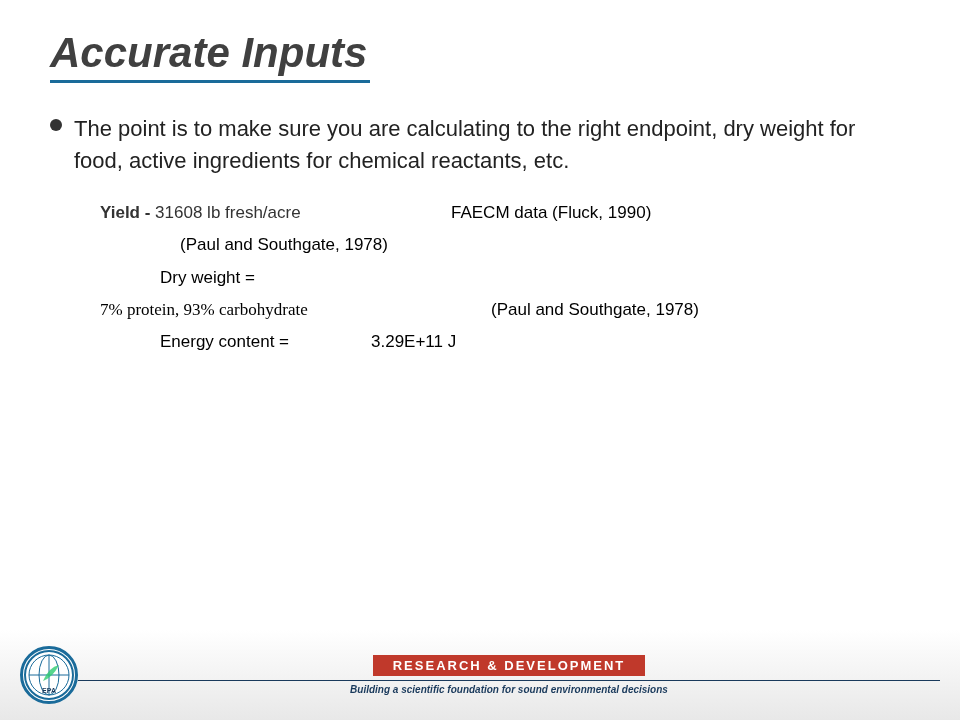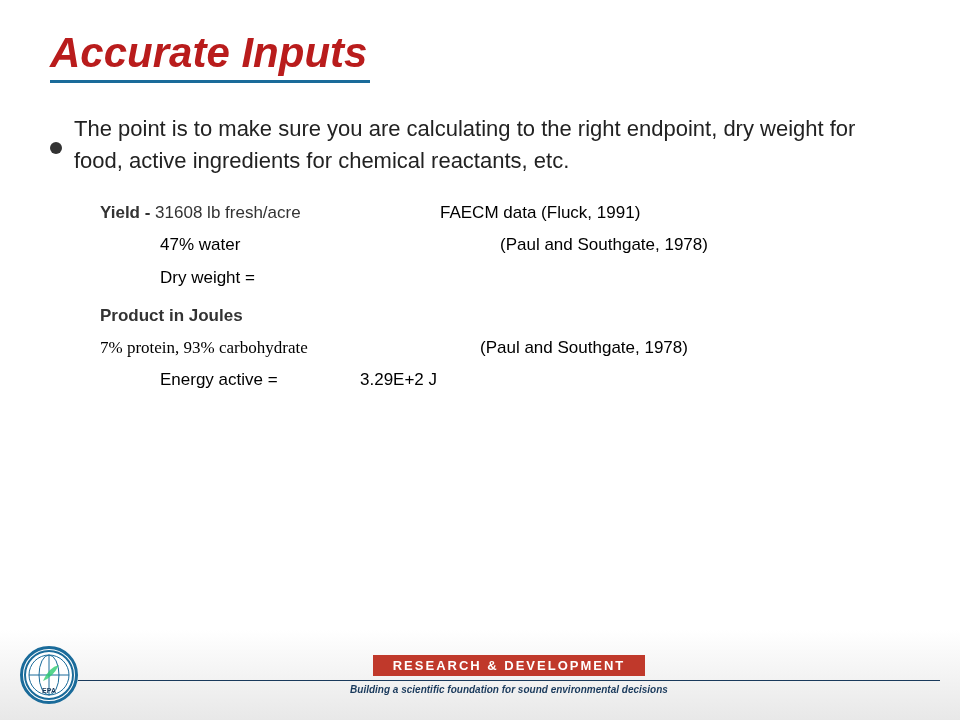--- a/index.html
+++ b/index.html
@@ -21,39 +21,39 @@
       padding: 30px 50px 100px 50px;
     }
 
     .title-section {
       margin-bottom: 20px;
     }
 
     .title {
       font-size: 42px;
       font-weight: bold;
-      color: #b91c1c;
+      color: #404040;
       font-style: italic;
       line-height: 1.1;
     }
 
     .title-underline {
       height: 3px;
       background: #1a6b9a;
       width: 320px;
       margin-top: 4px;
     }
 
     .content-section {
       padding: 10px 0;
     }
 
     .bullet-item {
       display: flex;
-      align-items: center;
+      align-items: flex-start;
       margin-bottom: 20px;
     }
 
     .bullet-dot {
       width: 12px;
       height: 12px;
       background: #333;
       border-radius: 50%;
       margin-top: 6px;
       margin-right: 12px;
@@ -155,20 +155,21 @@
     .data-table {
       margin-left: 50px;
       margin-top: 5px;
       font-size: 17px;
       line-height: 1.9;
     }
 
     .tr {
       display: flex;
       align-items: center;
+      gap: 11px;
     }
 
     .col-left {
       min-width: 320px;
     }
 
     .col-right {
       min-width: 220px;
       text-align: right;
       padding-left: 20px;
@@ -195,44 +196,40 @@
       <span class="bullet-text">The point is to make sure you are calculating  to the right endpoint, dry weight for food, active ingredients for chemical reactants,  etc.</span>
     </div>
 
 
     <div class="data-table">
 
       <div class="tr">
         <span class="col-left">
           <span class="data-label-bold">Yield - </span><span class="data-value">31608 lb fresh/acre</span>
         </span>
-        <span class="col-right">FAECM data (Fluck, 1991)</span>
+        <span class="col-right">FAECM data (Fluck, 1990)</span>
       </div>
 
       <div class="tr indented">
-        <span class="col-left">47% water</span>
         <span class="col-right">(Paul and Southgate, 1978)</span>
       </div>
 
       <div class="tr indented">
         <span style="min-width:160px;">Dry weight =</span>
       </div>
 
-      <div class="tr" style="margin-top:6px;">
-        <span class="product-bold">Product in Joules</span>
-      </div>
 
       <div class="tr">
         <span style="min-width:380px;font-family:Liberation Serif, serif;">7% protein, 93% carbohydrate</span>
         <span>(Paul and Southgate, 1978)</span>
       </div>
 
       <div class="tr indented">
-        <span style="min-width:180px;">Energy active  =</span>
-        <span style="padding-left:20px;">3.29E+2 J</span>
+        <span style="min-width:180px;">Energy content  =</span>
+        <span style="padding-left:20px;">3.29E+11 J</span>
       </div>
 
     </div>
 
   </div>
 
   <div class="footer">
     <div class="footer-content">
 
       <div class="epa-logo">

